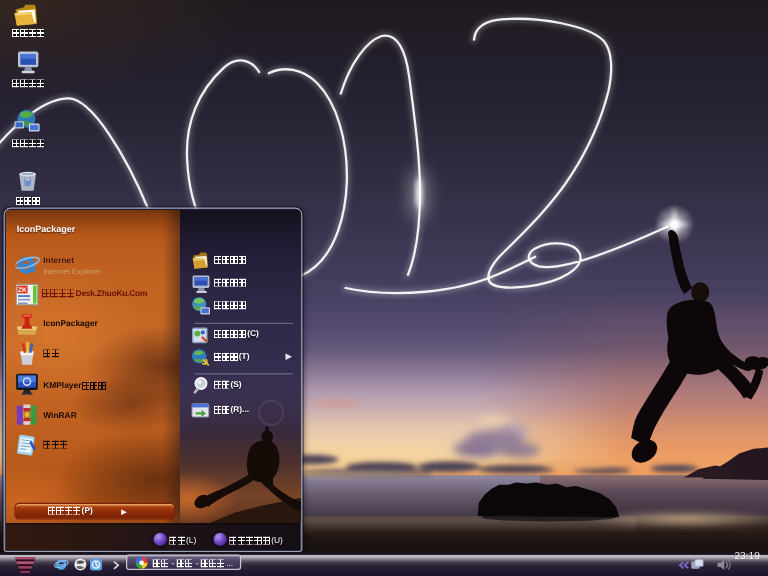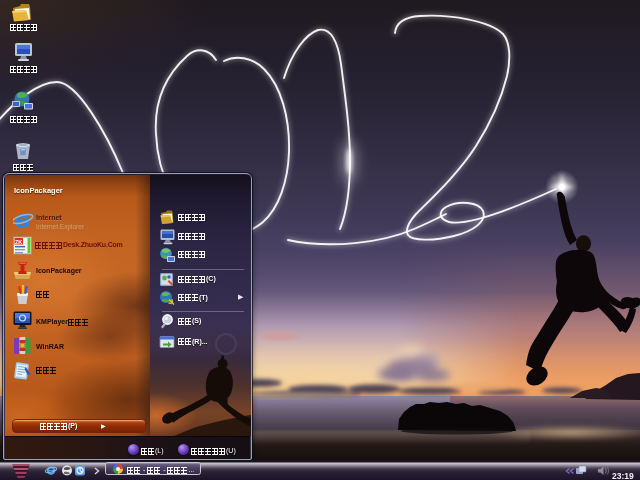--- a/index.html
+++ b/index.html
@@ -41,21 +41,21 @@
 background:radial-gradient(circle at 35% 30%,#b39ae8 0,#7a4fd0 40%,#4a2492 75%,#2d1560 100%);box-shadow:0 1px 2px rgba(0,0,0,.6)}
 #allp{position:absolute;left:8px;top:245px;width:134px;height:14px;border-radius:4px;
 border:1px solid #77200a;
 background:linear-gradient(180deg,#d8813f 0,#a83c10 25%,#8e2c08 55%,#822605 80%,#782204 100%);
 box-shadow:inset 0 1px 0 rgba(255,210,160,.45);}
 
 #bar{}
 #task{position:absolute;left:105px;top:462px;width:96px;height:13px;border-radius:2.5px;
 border:1px solid #c9c6d4;background:linear-gradient(180deg,#716887 0,#4c4364 45%,#342c49 100%);
 box-shadow:inset 0 1px 1px rgba(255,255,255,.25)}
-#clock{position:absolute;left:612px;top:471px;color:#f2f0f5;font-size:8.5px;font-weight:bold;letter-spacing:0}
+#clock{position:absolute;left:612px;top:458px;color:#f2f0f5;font-size:8.5px;font-weight:normal;letter-spacing:0}
 
 .dlab{position:absolute;filter:drop-shadow(1px 1px 0 rgba(0,0,0,.85))}
 
 #sky{left:0;top:0;width:640px;height:397px;
 background:linear-gradient(180deg,
  #1f1a1e 0px,#231e2c 55px,#2b2638 115px,#363048 170px,#403a58 220px,
  #4a4264 252px,#564c70 274px,#665a7c 292px,#8d7a96 310px,#b09ab0 326px,
  #ccb1b2 342px,#e4c6ae 356px,#f0d2a8 371px,#f2d2a2 380px,#f0bf86 388px,#ef9e5c 397px);}
 #skyR{left:400px;top:240px;width:240px;height:157px;
 background:linear-gradient(180deg,rgba(94,74,98,0) 0,rgba(124,88,100,.55) 50px,rgba(186,112,92,.7) 100px,rgba(232,140,82,.8) 135px,rgba(242,154,88,.7) 157px);

